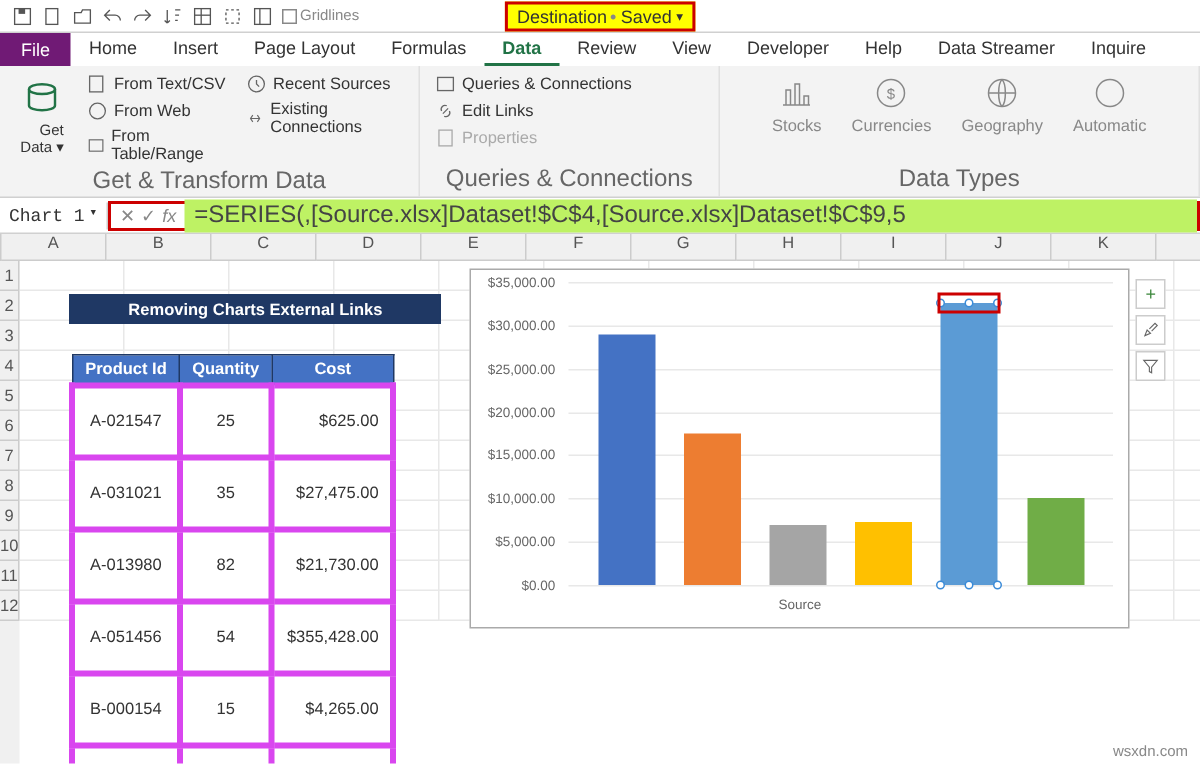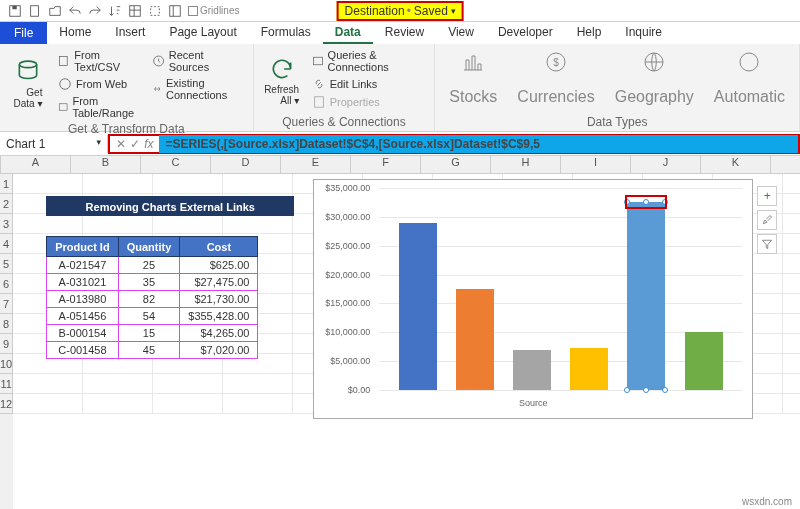--- a/index.html
+++ b/index.html
@@ -9,63 +9,63 @@
 .titlebar { height: 22px; background: #fff; display: flex; align-items: center; border-bottom: 1px solid #d0d0d0; position: relative; }
 .qat { display: flex; gap: 6px; padding-left: 8px; }
 .qat-icon { width: 14px; height: 14px; color: #555; }
 .title-center { position: absolute; left: 50%; transform: translateX(-50%); display: flex; align-items: center; gap: 2px; background: #ffff00; border: 2px solid #c00; padding: 1px 6px; font-size: 12px; }
 .saved-pill { display: flex; align-items: center; gap: 3px; }
 .saved-dot { color: #888; }
 .chev { font-size: 9px; }
 
 
 .tabs { display: flex; align-items: center; height: 22px; background: #fff; font-size: 12px; }
-.file-tab { background: #1d4ed8; color: #fff; padding: 3px 14px; height: 100%; display: flex; align-items: center; }
+.file-tab { background: #701a75; color: #fff; padding: 3px 14px; height: 100%; display: flex; align-items: center; }
 .tab { padding: 3px 12px; color: #333; cursor: default; }
 .tab.active { color: #217346; border-bottom: 2px solid #217346; font-weight: 600; }
 
 
 .ribbon { height: 88px; background: #f3f3f3; border-bottom: 1px solid #d0d0d0; display: flex; }
 .group { border-right: 1px solid #e0e0e0; padding: 4px 8px 2px 8px; display: flex; flex-direction: column; justify-content: space-between; }
-.group-label { text-align: center; font-size: 12px; color: #666; margin-top: 2px; }
+.group-label { text-align: center; font-size: 16px; color: #666; margin-top: 2px; }
 .group-body { display: flex; gap: 8px; flex: 1; }
 .big-btn { display: flex; flex-direction: column; align-items: center; justify-content: center; padding: 2px 4px; min-width: 40px; }
 .big-btn svg, .big-btn .icon-lg { width: 26px; height: 26px; }
 .big-btn-label { font-size: 10px; text-align: right; line-height: 1.1; margin-top: 2px; }
 .small-list { display: flex; flex-direction: column; gap: 2px; font-size: 11px; }
 .small-item { display: flex; align-items: center; gap: 4px; padding: 1px 2px; }
 .small-item svg { width: 14px; height: 14px; }
 .dt-item { display: flex; flex-direction: column; align-items: center; padding: 2px 6px; color: #888; }
 .dt-item svg { width: 24px; height: 24px; }
-.dt-item span { font-size: 16px; margin-top: 14px; }
+.dt-item span { font-size: 11px; margin-top: 4px; }
 
 
 .fbar { height: 24px; display: flex; align-items: center; border-bottom: 1px solid #d0d0d0; font-size: 12px; }
-.namebox { width: 108px; padding: 2px 6px; border-right: 1px solid #ccc; display: flex; align-items: flex-start; justify-content: space-between; }
+.namebox { width: 72px; padding: 2px 6px; border-right: 1px solid #ccc; display: flex; align-items: flex-start; justify-content: space-between; font-family: Liberation Mono, monospace; }
 .fx-icons { display: flex; gap: 4px; padding: 0 6px; color: #888; }
-.formula { flex: 1; padding: 2px 6px; background: #0ea5e9; color: #444; font-size: 12px; font-weight: bold; }
+.formula { flex: 1; padding: 2px 6px; background: #bef264; color: #444; font-size: 16px; }
 .formula-wrap { display: flex; align-items: center; flex: 1; border: 2px solid #c00; height: 20px; }
 
 
 .grid-area { display: flex; height: calc(509px - 22px - 22px - 88px - 24px - 12px); }
 .row-hdr-col { width: 28px; background: #f0f0f0; }
 .col-hdr-row { height: 18px; display: flex; background: #f0f0f0; }
 .corner { width: 28px; height: 18px; background: #f0f0f0; border-right: 1px solid #ccc; border-bottom: 1px solid #ccc; }
 .col-hdr { width: 70px; text-align: center; font-size: 11px; border-right: 1px solid #ccc; border-bottom: 1px solid #ccc; color: #555; }
 .row-hdr { height: 20px; text-align: center; font-size: 11px; border-right: 1px solid #ccc; border-bottom: 1px solid #ccc; color: #555; line-height: 20px; }
 .sheet { position: relative; flex: 1; }
 .cells { position: relative; }
 .cell-row { display: flex; height: 20px; }
 .cell { width: 70px; border-right: 1px solid #e8e8e8; border-bottom: 1px solid #e8e8e8; }
 
 
 .tbl-title { position: absolute; left: 33px; top: 22px; width: 248px; height: 20px; background: #1f3864; color: #fff; text-align: center; line-height: 20px; font-weight: 600; font-size: 11px; border: 1px solid #1f3864; }
 .data-table { position: absolute; left: 33px; top: 62px; border-collapse: collapse; font-size: 11px; }
 .data-table th { background: #4472C4; color: #fff; border: 1px solid #1f3864; padding: 3px 8px; font-weight: 600; height: 20px; }
-.data-table td { border: 1px solid #d946ef; padding: 2px 8px; text-align: center; height: 15px; background: #fff; }
+.data-table td { border: 4px solid #d946ef; padding: 16px 8px; text-align: center; height: 15px; background: #fff; }
 .data-table td:last-child { text-align: right; }
 
 
 .chart-box { position: absolute; left: 300px; top: 5px; width: 440px; height: 240px; border: 1px solid #aaa; background: #fff; }
 .chart-inner { position: absolute; left: 65px; top: 8px; right: 10px; bottom: 28px; }
 .y-axis { position: absolute; left: 0; top: 8px; bottom: 28px; width: 60px; }
 .y-tick { position: absolute; right: 4px; font-size: 9px; color: #666; transform: translateY(-50%); }
 .gridlines { position: absolute; inset: 0; }
 .gl { position: absolute; left: 0; right: 0; border-top: 1px solid #e8e8e8; }
 .bars { position: absolute; inset: 0; display: flex; align-items: flex-end; justify-content: space-around; padding: 0 10px; }
@@ -134,20 +134,21 @@
   <div id="tab-container" style="display: flex;">
       <span class="tab">Home</span>
       <span class="tab">Insert</span>
       <span class="tab">Page Layout</span>
       <span class="tab">Formulas</span>
       <span class="tab active">Data</span>
       <span class="tab">Review</span>
       <span class="tab">View</span>
       <span class="tab">Developer</span>
       <span class="tab">Help</span>
+      <span class="tab">Data Streamer</span>
       <span class="tab">Inquire</span>
     </div>
 </div>
 
 <div class="ribbon">
   <div class="group" style="width:280px;">
     <div class="group-body">
       <div class="big-btn">
         <svg class="icon-lg" viewBox="0 0 24 24">
             <ellipse cx="12" cy="5" rx="8" ry="3" fill="none" stroke="#217346" stroke-width="1.5"></ellipse>
@@ -189,26 +190,20 @@
             </svg>
             <span>Existing Connections</span>
           </div>
       </div>
     </div>
     <div class="group-label">Get &amp; Transform Data</div>
   </div>
 
   <div class="group" style="width:200px;">
     <div class="group-body">
-      <div class="big-btn">
-        <svg class="icon-lg" viewBox="0 0 24 24">
-            <path d="M20 12a8 8 0 10-3 6.2M20 12V6m0 6h-6" fill="none" stroke="#217346" stroke-width="1.5"></path>
-          </svg>
-        <div class="big-btn-label">Refresh<br>All ▾</div>
-      </div>
       <div class="small-list">
         <div class="small-item">
             <svg viewBox="0 0 16 16">
               <rect x="2" y="3" width="12" height="10" fill="none" stroke="#666"></rect>
             </svg>
             <span>Queries &amp; Connections</span>
           </div>
         <div class="small-item">
             <svg viewBox="0 0 16 16">
               <path d="M6 10l4-4M5 8a3 3 0 014-4M11 8a3 3 0 01-4 4" stroke="#666" fill="none"></path>

